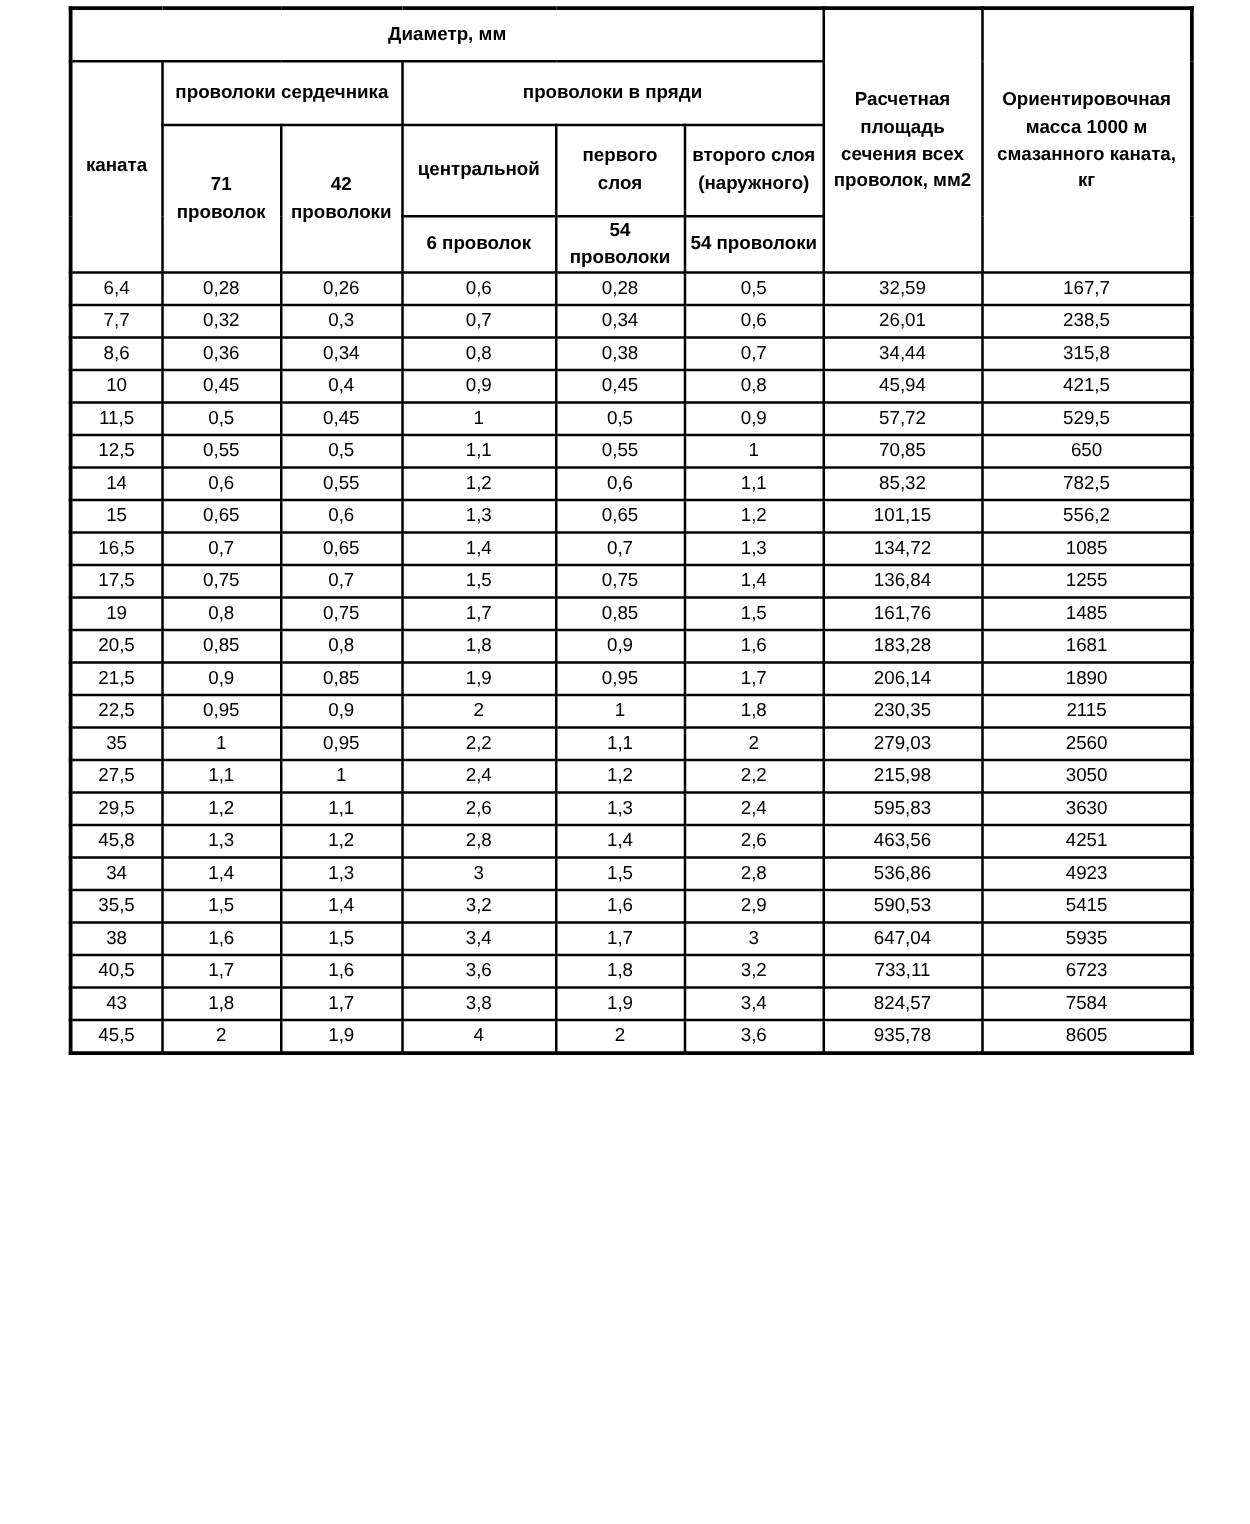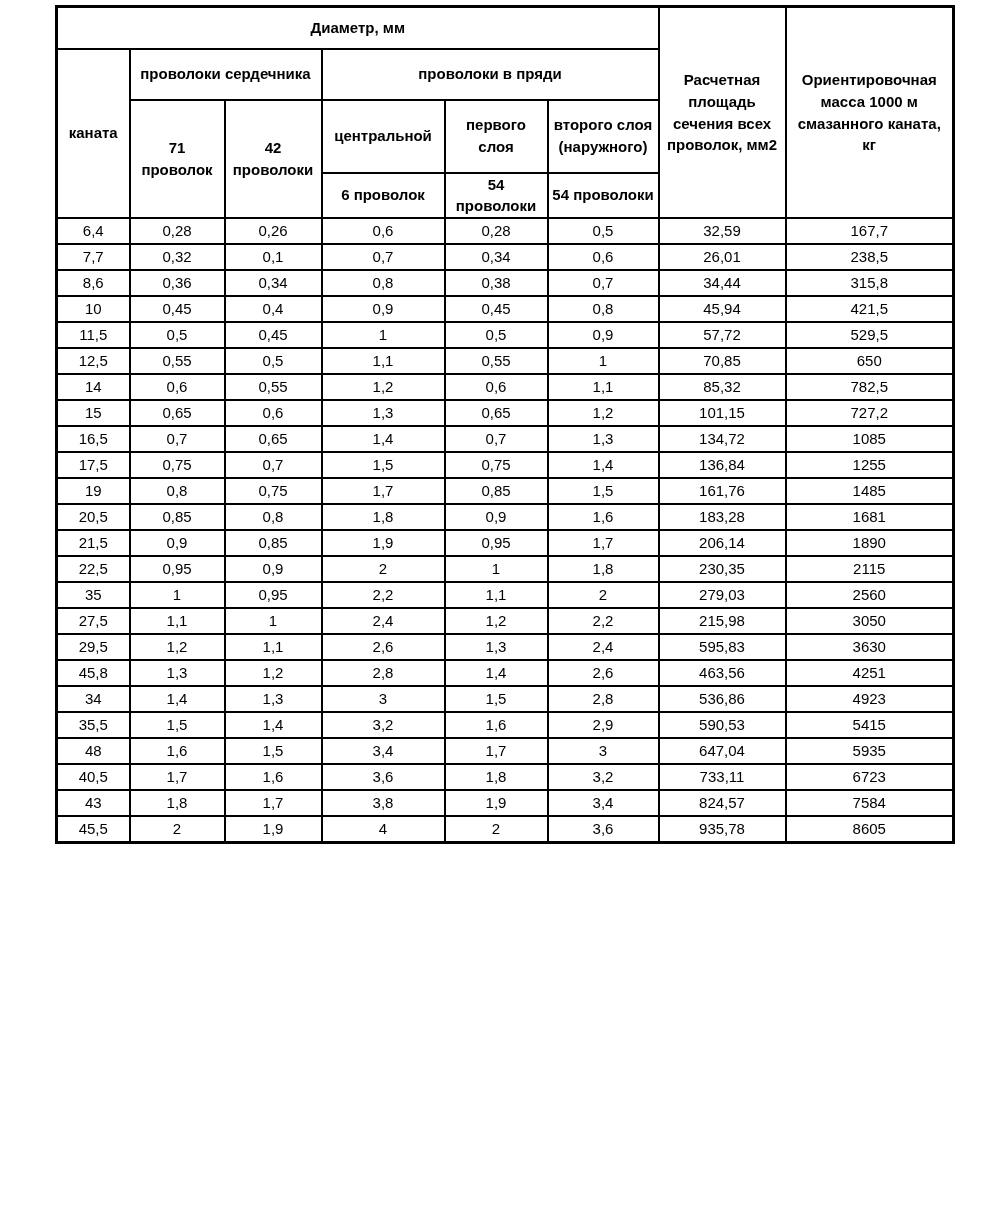--- a/index.html
+++ b/index.html
@@ -106,21 +106,21 @@
           <td>0,26</td>
           <td>0,6</td>
           <td>0,28</td>
           <td>0,5</td>
           <td>32,59</td>
           <td>167,7</td>
         </tr>
         <tr>
           <td>7,7</td>
           <td>0,32</td>
-          <td>0,1</td>
+          <td>0,3</td>
           <td>0,7</td>
           <td>0,34</td>
           <td>0,6</td>
           <td>26,01</td>
           <td>238,5</td>
         </tr>
         <tr>
           <td>8,6</td>
           <td>0,36</td>
           <td>0,34</td>
@@ -171,21 +171,21 @@
           <td>782,5</td>
         </tr>
         <tr>
           <td>15</td>
           <td>0,65</td>
           <td>0,6</td>
           <td>1,3</td>
           <td>0,65</td>
           <td>1,2</td>
           <td>101,15</td>
-          <td>727,2</td>
+          <td>556,2</td>
         </tr>
         <tr>
           <td>16,5</td>
           <td>0,7</td>
           <td>0,65</td>
           <td>1,4</td>
           <td>0,7</td>
           <td>1,3</td>
           <td>134,72</td>
           <td>1085</td>
@@ -294,21 +294,21 @@
           <td>35,5</td>
           <td>1,5</td>
           <td>1,4</td>
           <td>3,2</td>
           <td>1,6</td>
           <td>2,9</td>
           <td>590,53</td>
           <td>5415</td>
         </tr>
         <tr>
-          <td>48</td>
+          <td>38</td>
           <td>1,6</td>
           <td>1,5</td>
           <td>3,4</td>
           <td>1,7</td>
           <td>3</td>
           <td>647,04</td>
           <td>5935</td>
         </tr>
         <tr>
           <td>40,5</td>

